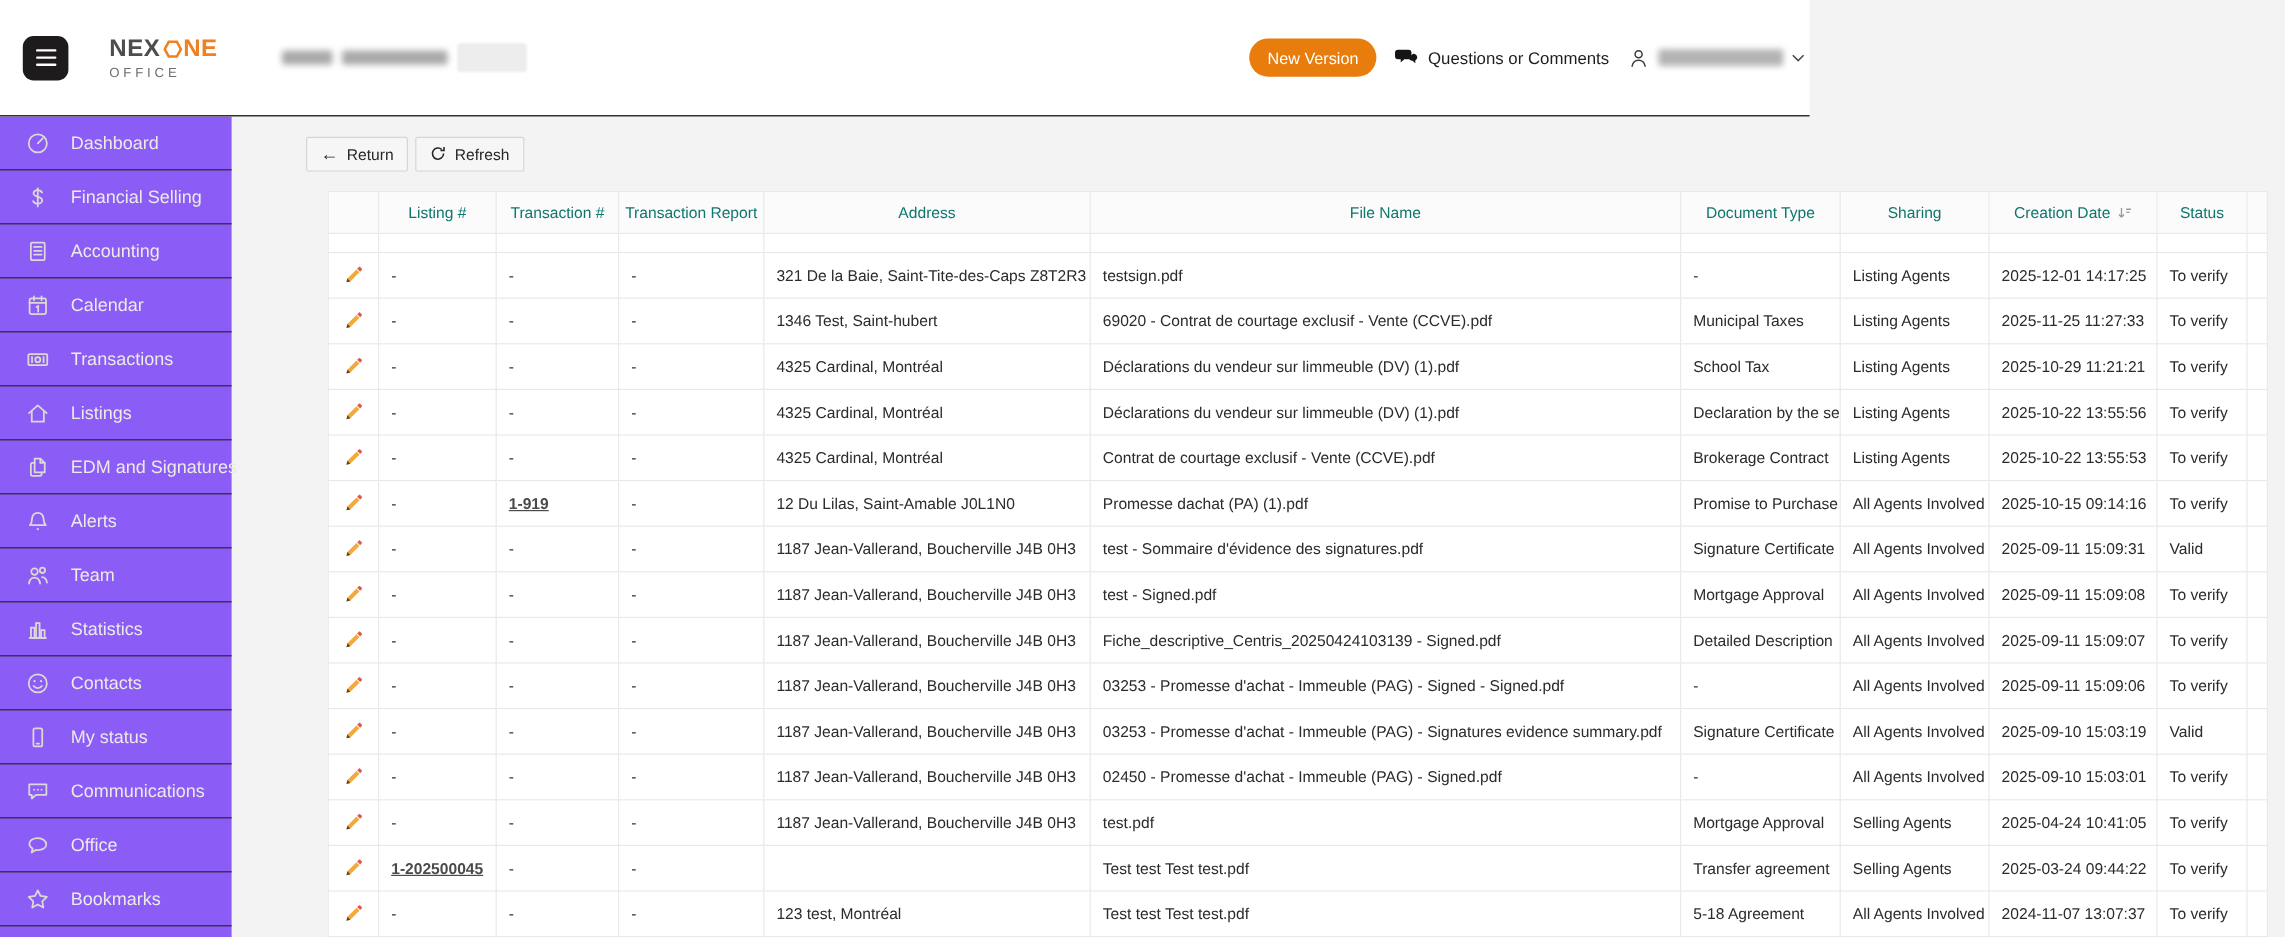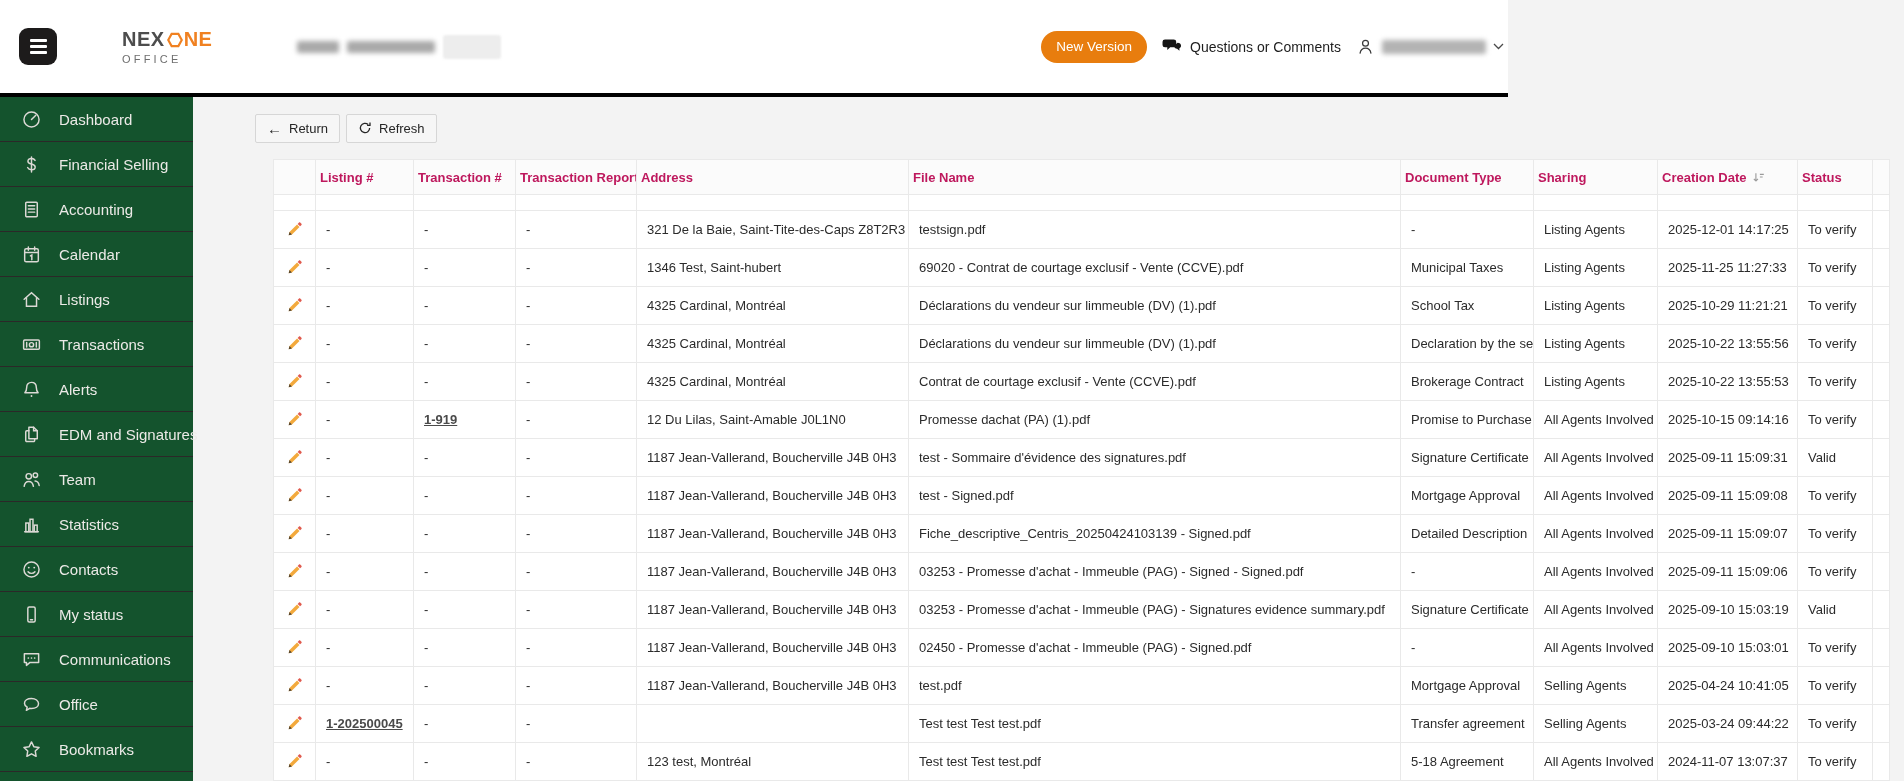--- a/index.html
+++ b/index.html
@@ -1,21 +1,21 @@
 <!DOCTYPE html>
 <html><head>
 <meta charset="utf-8">
 <style>
   * { box-sizing: border-box; margin: 0; padding: 0; }
   html,body { width:1904px; height:781px; overflow:hidden; }
   body { font-family:"Liberation Sans", sans-serif; position:relative; background:#f3f3f3; }
 
   
   .topbar { position:absolute; top:0; left:0; width:1508px; height:97px; background:#fff;
-            display:flex; align-items:center; border-bottom:4px solid #000000; z-index:5;gap:31px; }
+            display:flex; align-items:center; border-bottom:1px solid #000000; z-index:5; }
   .hamburger { margin-left:19px; width:38px; height:37px; background:#1d1b1b; border:none;
                border-radius:9px; display:flex; flex-direction:column; align-items:center;
                justify-content:center; gap:3.5px; cursor:pointer; flex:0 0 auto; }
   .hamburger span { display:block; width:17px; height:2.4px; background:#fff; border-radius:1px; }
   .logo { margin-left:34px; display:flex; flex-direction:column; flex:0 0 auto; }
   .logo-top { display:flex; align-items:center; font-weight:bold; font-size:20px; letter-spacing:.5px; }
   .logo-nex { color:#4d4d4d; }
   .logo-hex { margin:0 1px 0 2px; display:flex; }
   .logo-one { color:#f08121; }
   .logo-sub { font-size:11px; letter-spacing:3.2px; color:#6e6e6e; margin-top:2px; }
@@ -23,40 +23,40 @@
   .blur-bar { height:12px; background:#a9a9a9; border-radius:2px; filter:blur(2.5px); }
   .blur-box { width:58px; height:24px; background:#ededed; border-radius:3px; filter:blur(1px); }
   .topbar-right { margin-left:auto; display:flex; align-items:center; gap:15px; padding-right:4px; }
   .new-version { background:#e87d0e; color:#fff; border:none; border-radius:16px; height:32px;
                  padding:0 15px; font-size:13.5px; cursor:pointer; font-family:inherit; }
   .questions { display:flex; align-items:center; gap:7px; font-size:14px; color:#1d1d1d; cursor:pointer; }
   .user-menu { display:flex; align-items:center; gap:7px; cursor:pointer; }
   .user-name-blur { width:104px; height:14px; background:#b3b3b3; border-radius:2px; filter:blur(2.6px); }
 
   
-  .sidebar { position:absolute; top:97px; left:0; width:193px; height:684px; background:#14532d; }
+  .sidebar { position:absolute; top:97px; left:0; width:193px; height:684px; background:#8b5cf6; }
   .side-item { height:45px; display:flex; align-items:center; gap:17px; padding-left:21px;
                border-bottom:1px solid #2b2828; cursor:pointer; }
   .side-icon { width:21px; height:21px; display:flex; flex:0 0 auto; }
   .side-icon svg { width:21px; height:21px; }
   .side-label { color:#eceae7; font-size:15px; white-space:nowrap; }
 
   
   .main { position:absolute; left:240px; top:97px; width:1664px; height:684px; background:#f3f3f3; }
   .toolbar { height:62px; display:flex; align-items:center; padding-left:15px; gap:6px; }
   .tbtn { height:29px; display:flex; align-items:center; gap:7px; background:#f6f6f6;
           border:1px solid #d6d6d6; border-radius:2px; padding:0 11px; font-size:13px;
           color:#262626; cursor:pointer; font-family:inherit; }
   .arrow-glyph { font-size:15px; line-height:1; }
 
   .table-wrap { margin-left:33px; width:1616px; background:#fff; }
   table { border-collapse:collapse; table-layout:fixed; width:1616px; }
   th, td { border:1px solid #e9e9e9; overflow:hidden; white-space:nowrap; }
-  thead th { height:35px; background:#fbfbfb; color:#be185d; font-size:13px; font-weight:bold;
-             text-align:left; padding:0 4px; }
+  thead th { height:35px; background:#fbfbfb; color:#0f766e; font-size:13px; font-weight:normal;
+             text-align:center; padding:0 4px; }
   tbody td { height:38px; font-size:13px; color:#2b2b2b; padding:0 10px; background:#fff; }
   tr.partial td { height:16px; }
   td.cell-edit { text-align:center; padding:0; }
   .pencil-btn { background:none; border:none; cursor:pointer; padding:2px 4px; }
   .pencil-btn svg { width:17px; height:17px; display:block; }
   .cell-link { color:#4a4a4a; text-decoration:underline; cursor:pointer;font-weight:bold; }
   .sort-ic { margin-left:5px; vertical-align:-2px; }
 </style>
 </head>
 <body>
@@ -149,54 +149,54 @@
           <rect x="3.5" y="4.5" width="13" height="12.5" rx="1.5"></rect>
           <path d="M3.5 8h13M7 2.8v3.2M13 2.8v3.2"></path>
           <path d="M9 11.3l1.3-.8v4.5"></path>
         </svg>
       </span>
       <span class="side-label">Calendar</span>
     </div>
     <div class="side-item">
       <span class="side-icon">
         <svg viewBox="0 0 20 20" fill="none" stroke="#dcd9d5" stroke-width="1.4" stroke-linecap="round">
-          <path d="M3 9.8L10 3.6l7 6.2"></path>
-          <path d="M5.2 8.2v8.3h9.6V8.2"></path>
-        </svg>
-      </span>
-      <span class="side-label">Listings</span>
-    </div>
-    <div class="side-item">
-      <span class="side-icon">
-        <svg viewBox="0 0 20 20" fill="none" stroke="#dcd9d5" stroke-width="1.4" stroke-linecap="round">
           <rect x="2.5" y="5.8" width="15" height="8.8" rx="1"></rect>
           <circle cx="10" cy="10.2" r="2"></circle>
           <path d="M5.4 8.1v4.2M14.6 8.1v4.2"></path>
         </svg>
       </span>
       <span class="side-label">Transactions</span>
     </div>
     <div class="side-item">
       <span class="side-icon">
         <svg viewBox="0 0 20 20" fill="none" stroke="#dcd9d5" stroke-width="1.4" stroke-linecap="round">
-          <path d="M10 3.2c-2.9 0-4.6 2.1-4.6 4.8 0 3.1-.9 4.1-1.7 5h12.6c-.8-.9-1.7-1.9-1.7-5 0-2.7-1.7-4.8-4.6-4.8z" stroke-linejoin="round"></path>
-          <circle cx="10" cy="16.2" r=".9" fill="#dcd9d5" stroke="none"></circle>
-        </svg>
-      </span>
-      <span class="side-label">Alerts</span>
+          <path d="M3 9.8L10 3.6l7 6.2"></path>
+          <path d="M5.2 8.2v8.3h9.6V8.2"></path>
+        </svg>
+      </span>
+      <span class="side-label">Listings</span>
     </div>
     <div class="side-item">
       <span class="side-icon">
         <svg viewBox="0 0 20 20" fill="none" stroke="#dcd9d5" stroke-width="1.4" stroke-linecap="round">
           <path d="M7.5 3H12l3.5 3.5V14h-8z" stroke-linejoin="round"></path>
           <path d="M12 3v3.5h3.5"></path>
           <path d="M13 14v1.7a1 1 0 0 1-1 1H5.5a1 1 0 0 1-1-1V7.5a1 1 0 0 1 1-1h2"></path>
         </svg>
       </span>
       <span class="side-label">EDM and Signatures</span>
+    </div>
+    <div class="side-item">
+      <span class="side-icon">
+        <svg viewBox="0 0 20 20" fill="none" stroke="#dcd9d5" stroke-width="1.4" stroke-linecap="round">
+          <path d="M10 3.2c-2.9 0-4.6 2.1-4.6 4.8 0 3.1-.9 4.1-1.7 5h12.6c-.8-.9-1.7-1.9-1.7-5 0-2.7-1.7-4.8-4.6-4.8z" stroke-linejoin="round"></path>
+          <circle cx="10" cy="16.2" r=".9" fill="#dcd9d5" stroke="none"></circle>
+        </svg>
+      </span>
+      <span class="side-label">Alerts</span>
     </div>
     <div class="side-item">
       <span class="side-icon">
         <svg viewBox="0 0 20 20" fill="none" stroke="#dcd9d5" stroke-width="1.4" stroke-linecap="round">
           <circle cx="7.4" cy="7" r="2.6"></circle>
           <path d="M3 16.5c.4-3 2.2-4.7 4.4-4.7s4 1.7 4.4 4.7"></path>
           <circle cx="13.7" cy="6" r="2.1"></circle>
           <path d="M13.4 11.4c2 .1 3.5 1.6 3.9 4.3"></path>
         </svg>
       </span>

